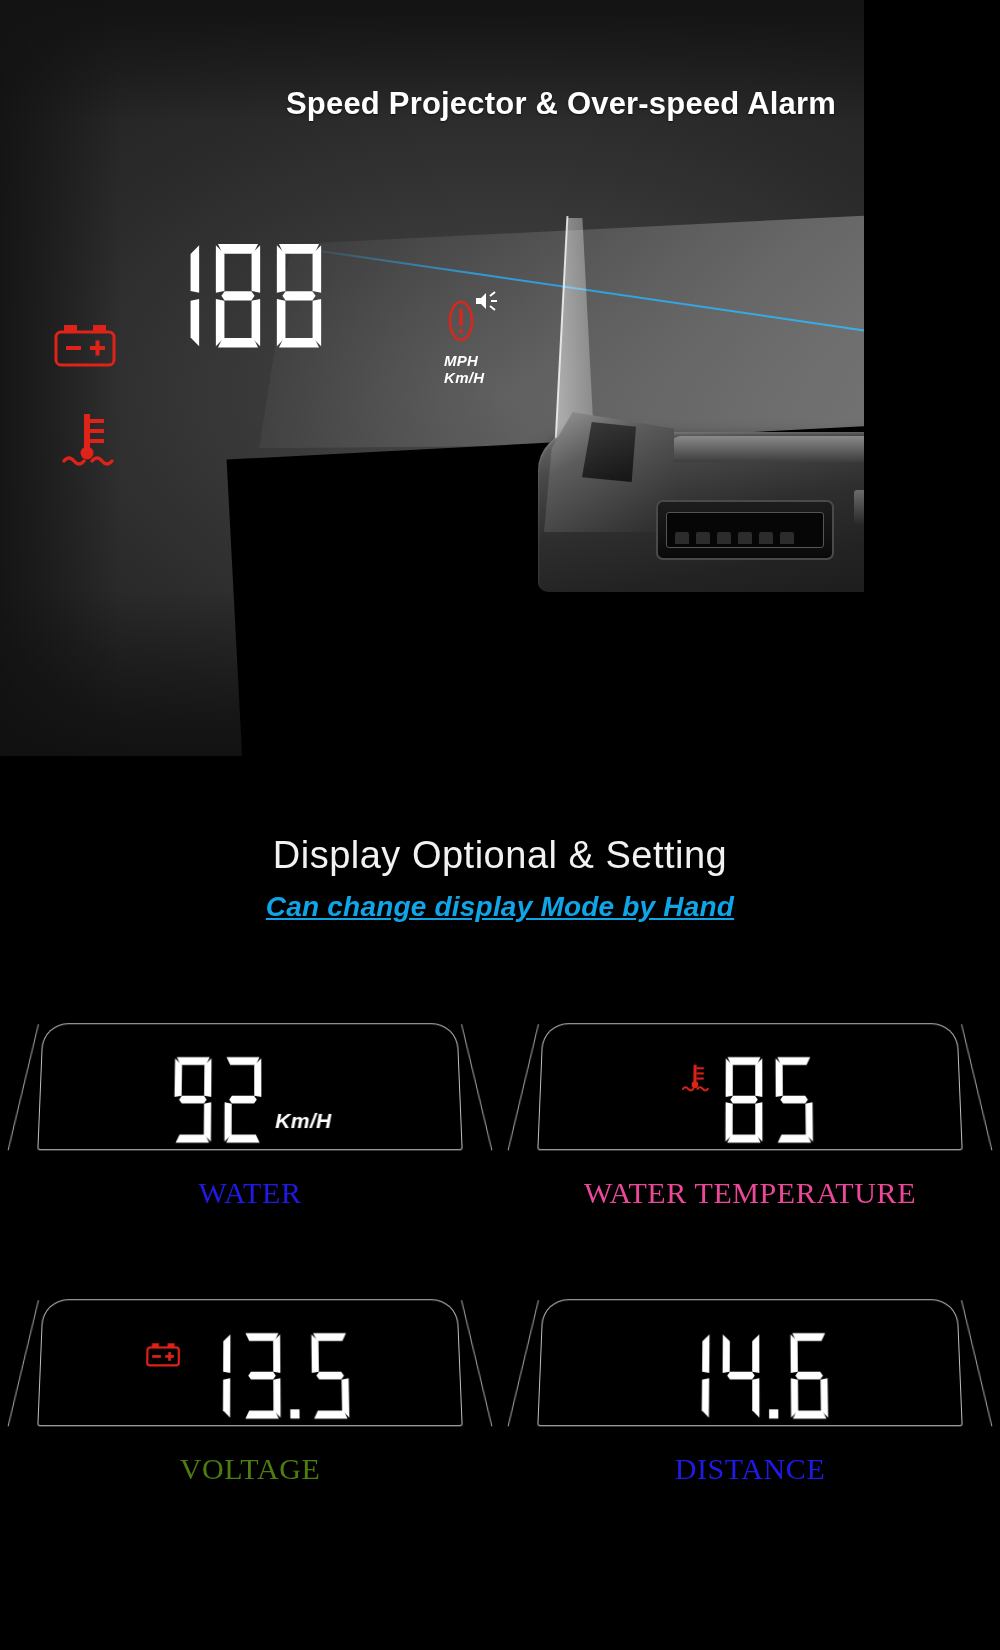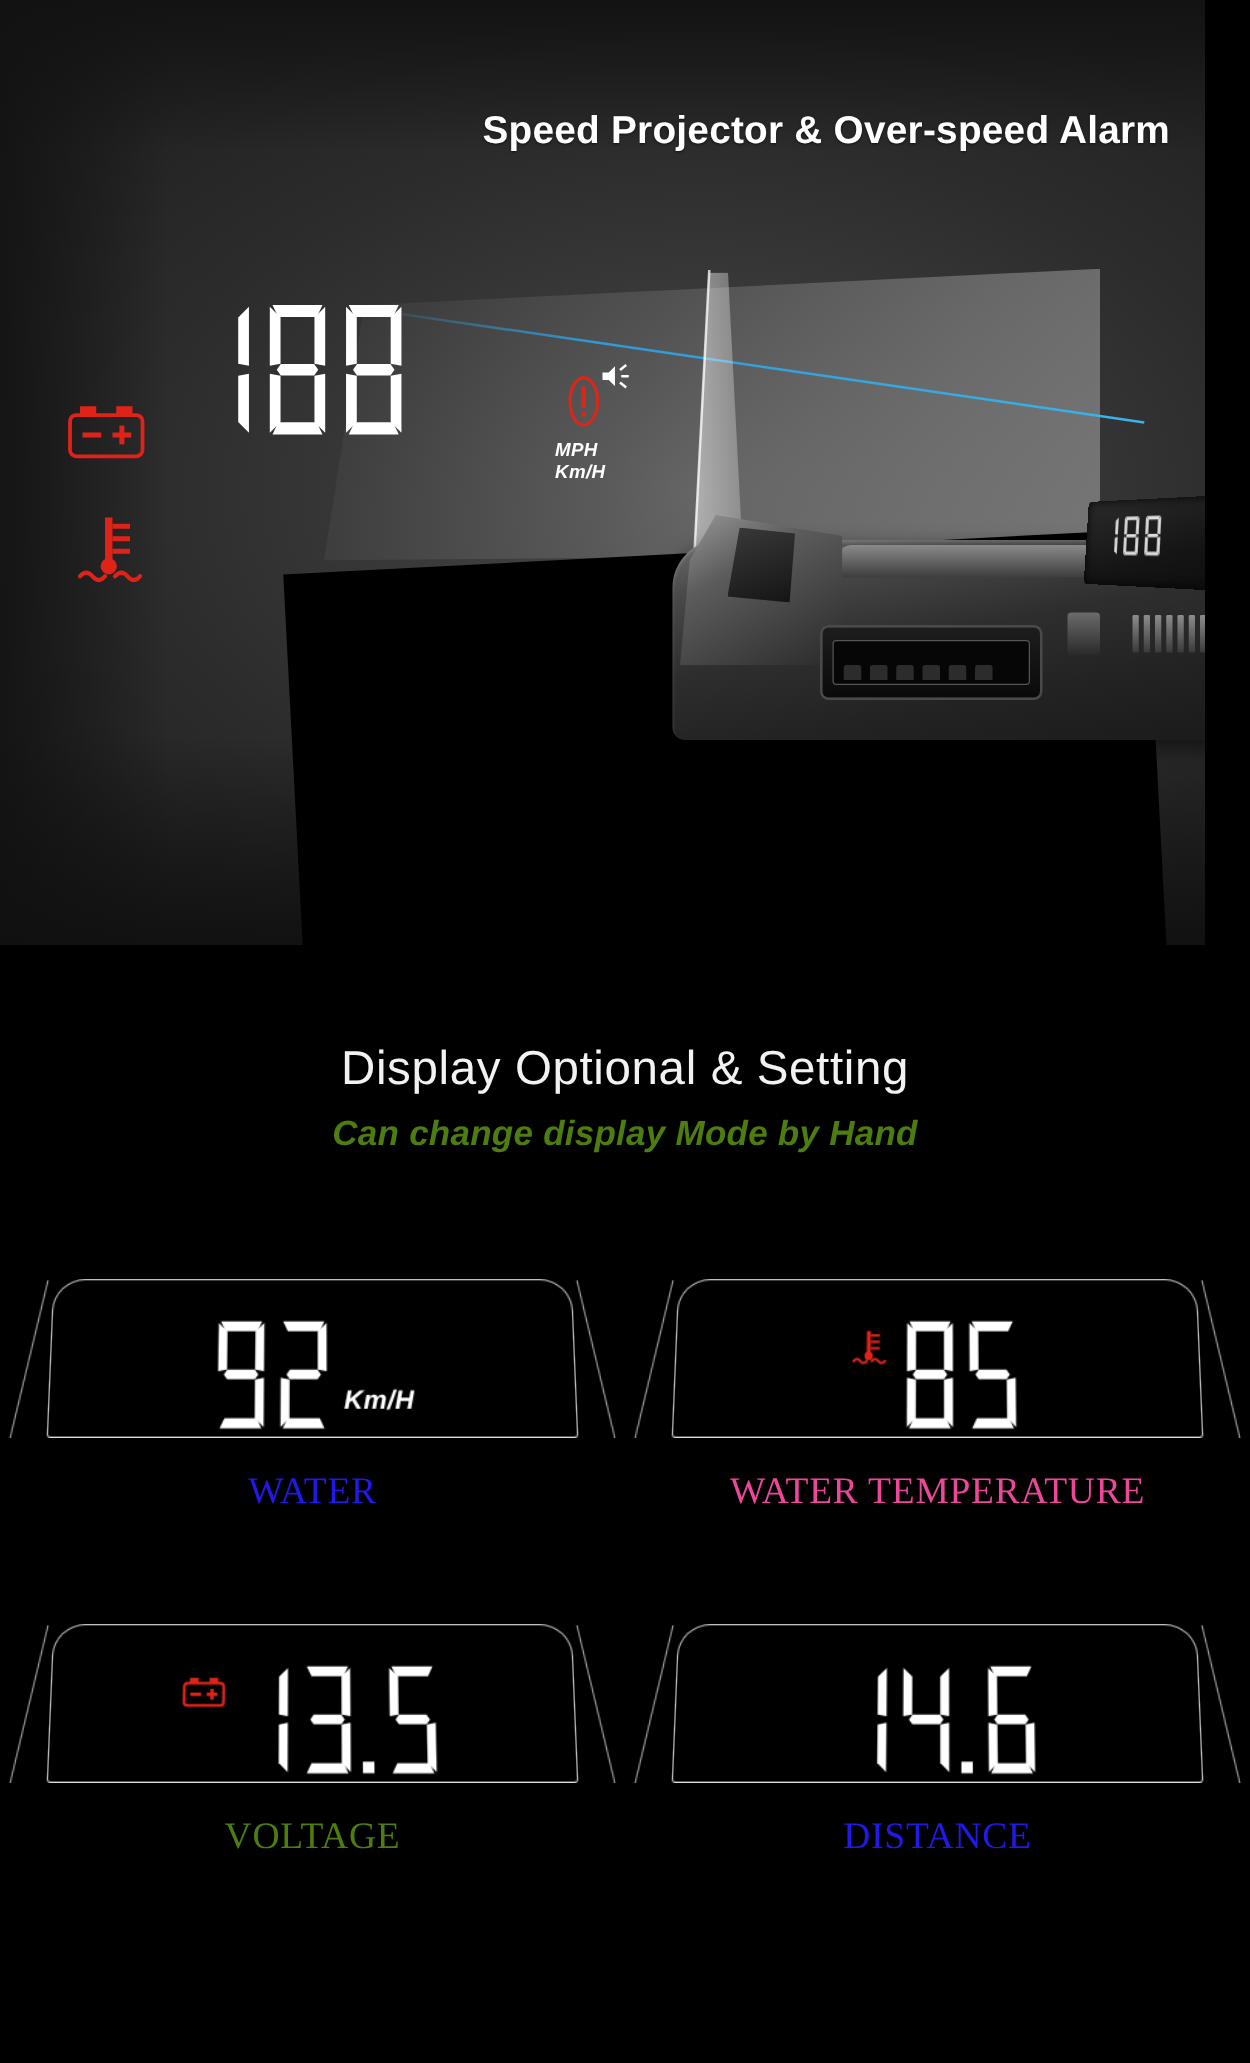--- a/index.html
+++ b/index.html
@@ -5,21 +5,21 @@
   * { box-sizing: border-box; margin: 0; padding: 0; }
   html, body {
     width: 1000px; height: 1650px;
     background: #000; overflow: hidden;
     font-family: "Liberation Sans", sans-serif;
   }
   .page { position: relative; width: 1000px; height: 1650px; background: #000; }
 
   
   .hero {
-    position: absolute; left: 0; top: 0; width: 964px; height: 756px;
+    position: absolute; left: 0; top: 0; width: 864px; height: 756px;
     background:
       radial-gradient(ellipse 900px 560px at 58% 52%, #4a4a4a 0%, #3a3a3a 26%, #2c2c2c 50%, #232323 72%, #1c1c1c 100%);
     overflow: hidden;
   }
   
   .hero-vignette {
     position: absolute; inset: 0;
     background:
       linear-gradient(to bottom, rgba(18,18,18,.95) 0%, rgba(28,28,28,0) 16%),
       linear-gradient(to top, rgba(16,16,16,.92) 0%, rgba(28,28,28,0) 22%),
@@ -57,21 +57,21 @@
     letter-spacing: -4px;
     display: flex; align-items: flex-start;
   }
   .seg-num { display: flex; gap: 4px; }
   
   .digit { position: relative; display: inline-block; }
   .digit svg { display: block; }
 
   .proj-side {
     position: absolute; left: 296px; top: 52px;
-    display: flex; flex-direction: column; align-items: flex-end; gap: 2px;
+    display: flex; flex-direction: column; align-items: flex-start; gap: 2px;
   }
   .alarm-icon { position: relative; width: 34px; height: 52px; }
   .unit-stack {
     margin-top: 4px; color: #fff; font-style: italic; font-weight: bold;
     font-size: 15px; line-height: 1.12; letter-spacing: .3px;
     text-align: left; font-family: "Liberation Sans", sans-serif;
   }
   .sound-wave { position: absolute; left: 30px; top: -6px; width: 26px; height: 24px; }
 
   .warn-col { position: absolute; left: 54px; top: 322px; }
@@ -156,24 +156,25 @@
     position: absolute; left: 0; top: 792px; width: 1000px; height: 894px;
     background: #000;
   }
   .sec-head {
     text-align: center; color: #f2f2f2;
     font-size: 38px; font-weight: 300; letter-spacing: .5px;
     margin-top: 42px;
     font-family: "Liberation Sans", sans-serif;
   }
   .sec-sub {
-    text-align: center; color: #4d7c0f;
+    text-align: center; color: #0ea5e9;
     font-size: 28px; font-weight: bold; font-style: italic;
     letter-spacing: .2px; margin-top: 14px;
     font-family: "Liberation Sans", sans-serif;
+    text-decoration: underline;
   }
 
   .grid {
     position: absolute; left: 0; top: 230px; width: 1000px;
     display: grid; grid-template-columns: 1fr 1fr; row-gap: 88px;
   }
   .cell { position: relative; display: flex; flex-direction: column; align-items: center; }
 
   
   .panel {

